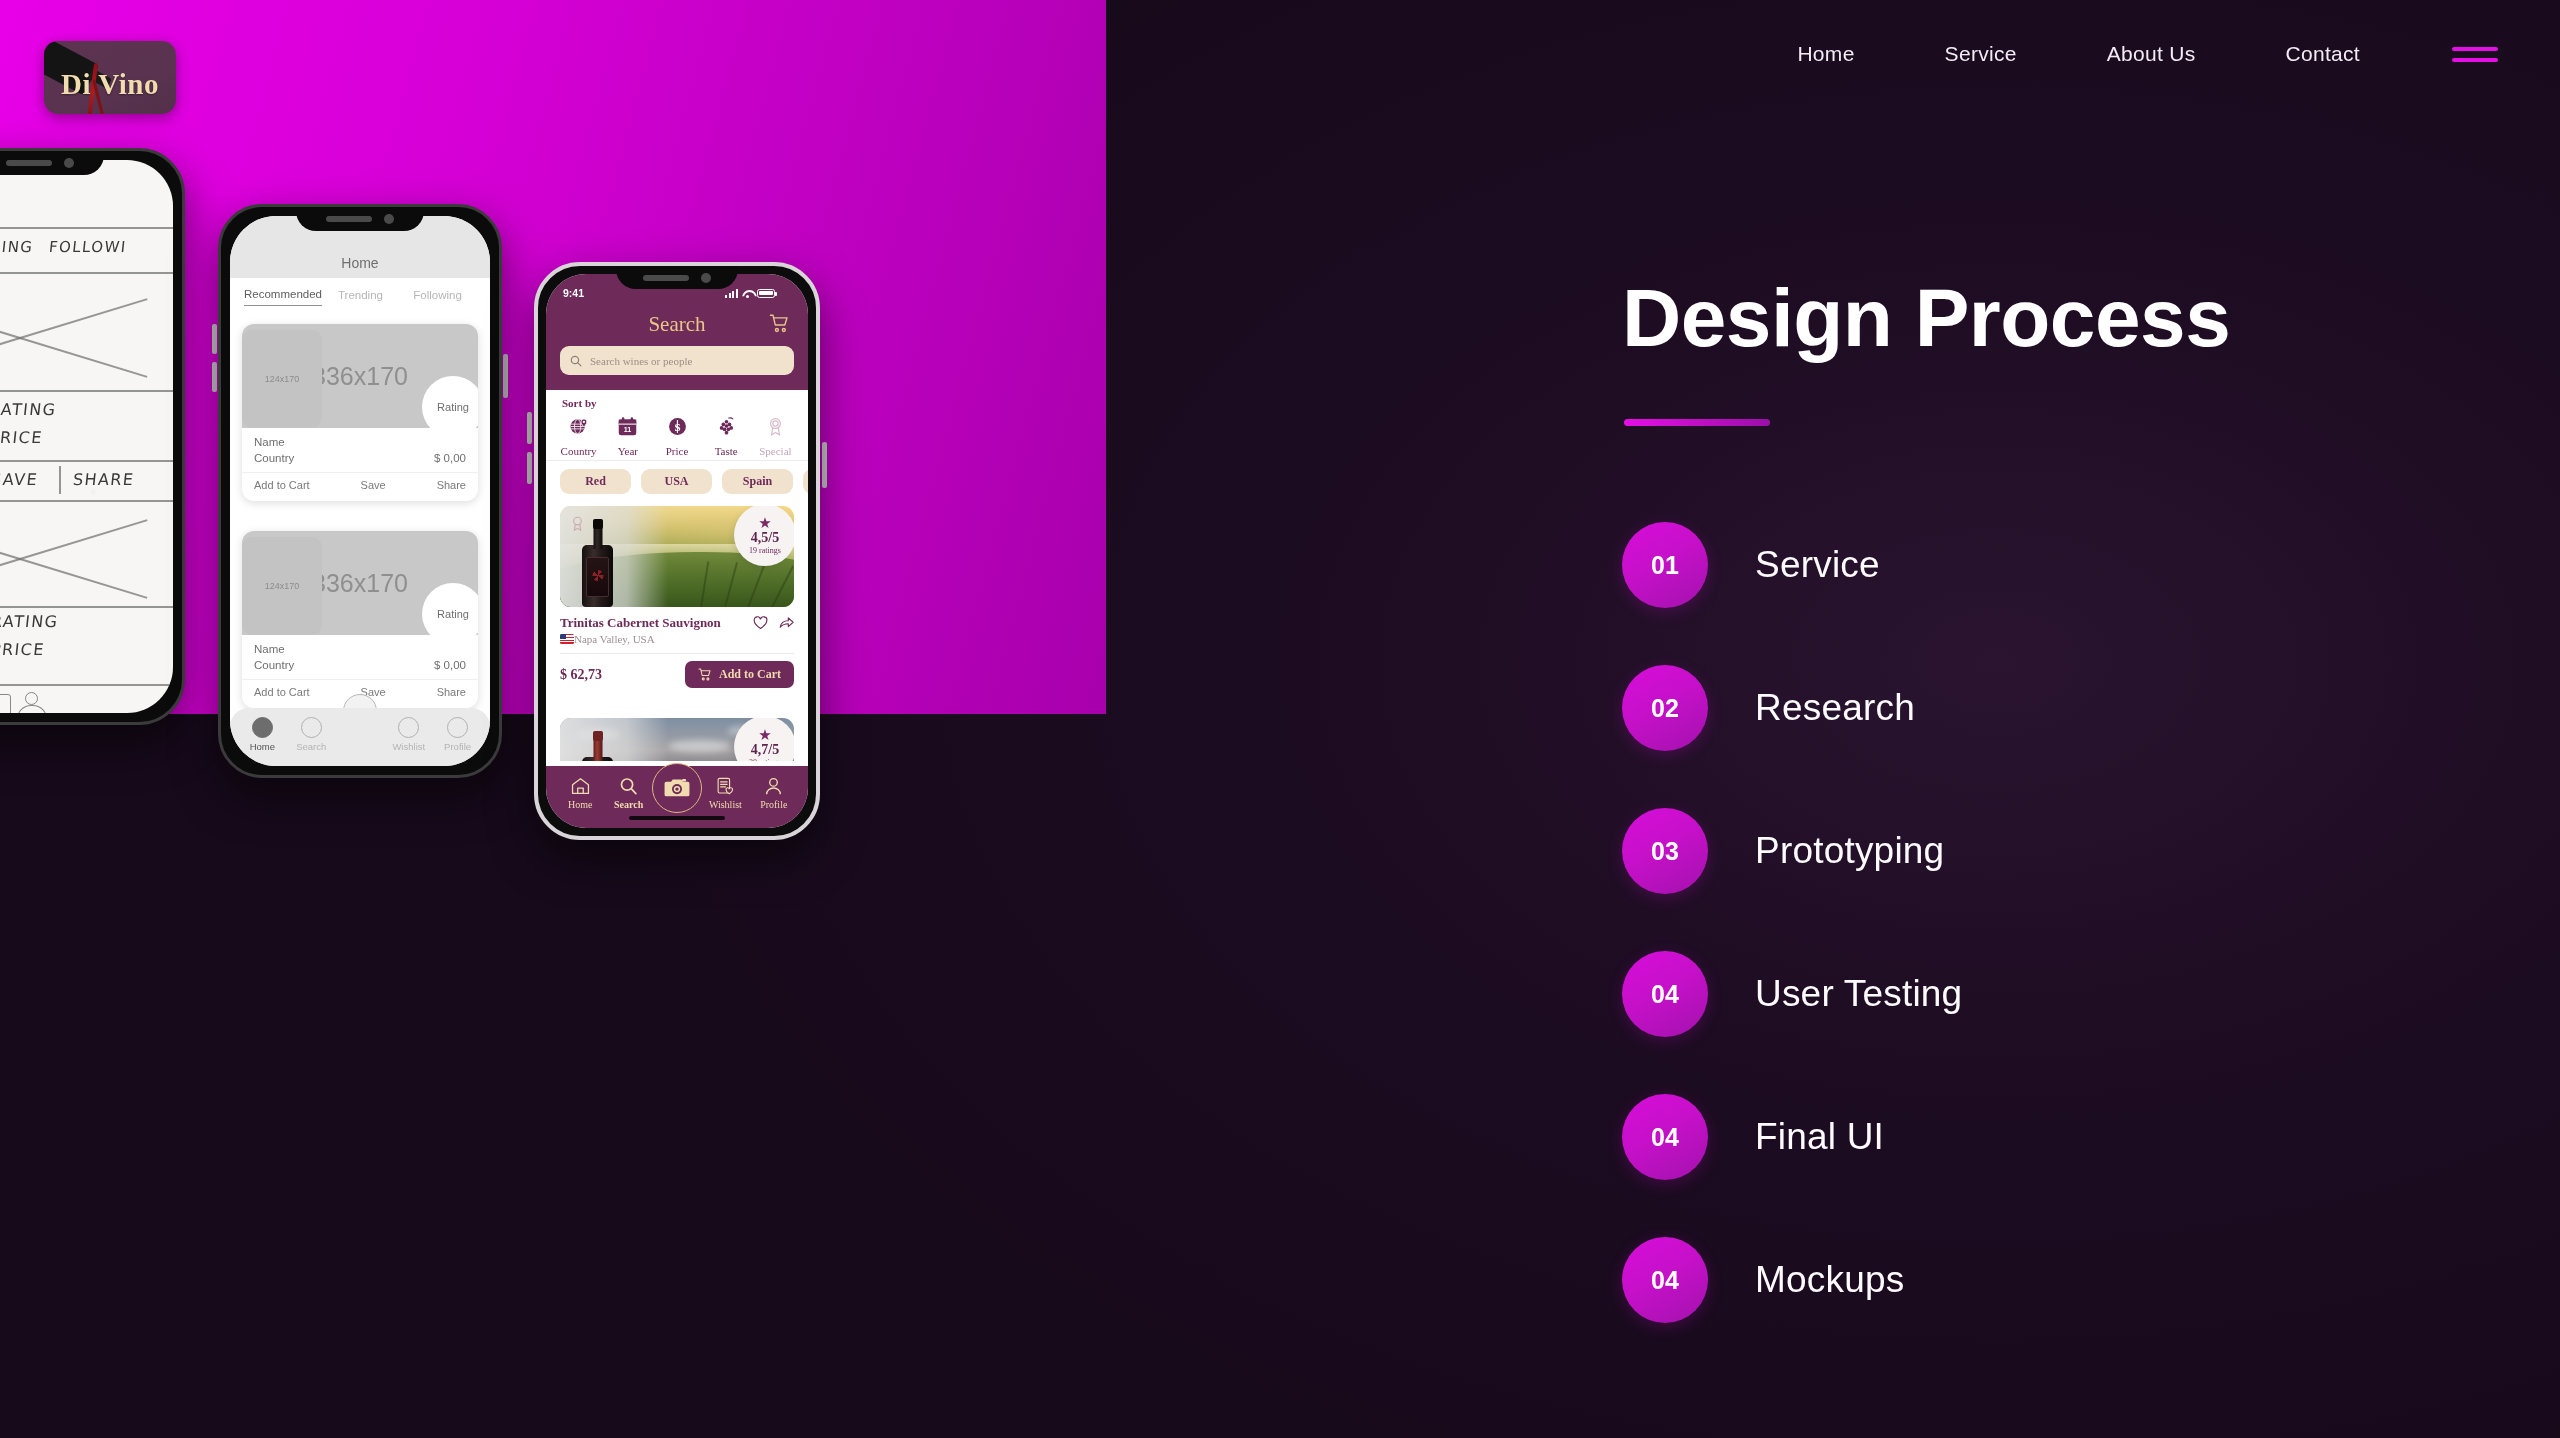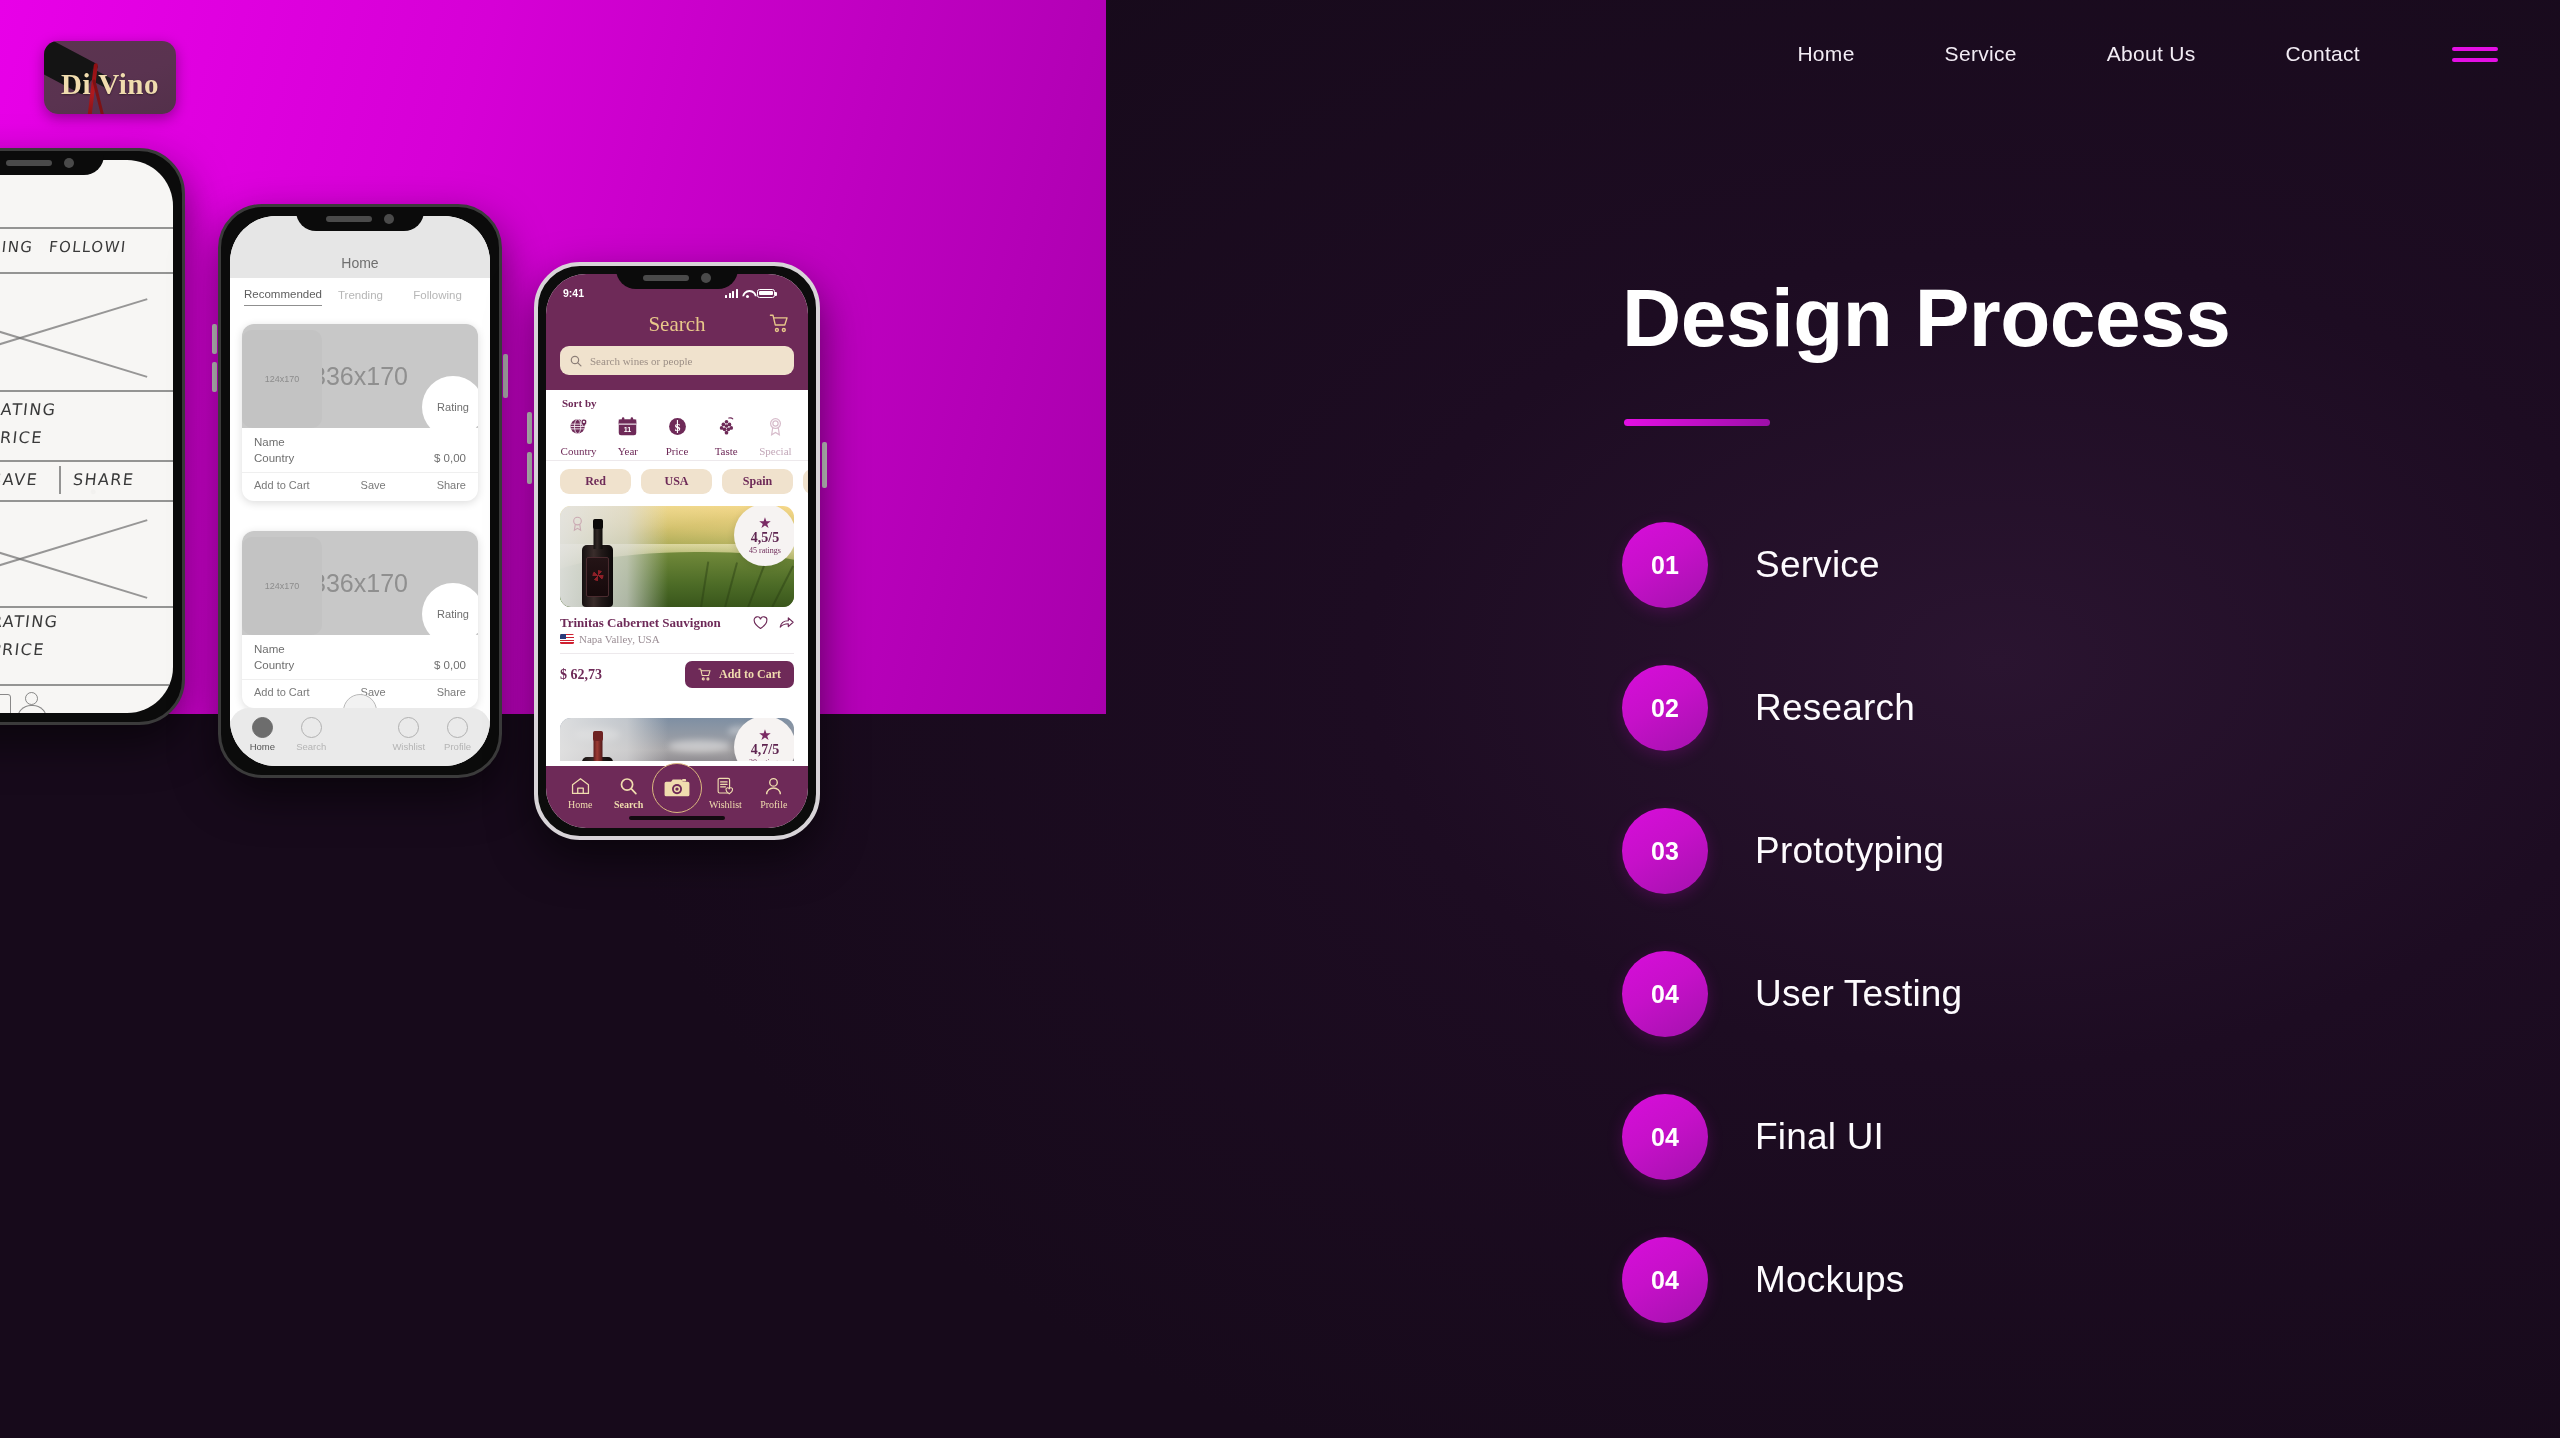--- a/index.html
+++ b/index.html
@@ -380,21 +380,21 @@
     font-family:"Liberation Serif", serif; font-size:14px; font-weight:700; color:#5e2450; line-height:1;
   }
   .hf-badge .cnt{
     font-family:"Liberation Serif", serif; font-size:8px; color:#6e2a58; margin-top:1px;
   }
   .hf-name{
     font-family:"Liberation Serif", serif; font-size:13px; font-weight:700; color:#6e2a58;
   }
   .hf-region{
     font-family:"Liberation Serif", serif; font-size:11px; color:#9c8f96;
-    display:flex; align-items:center; gap:5px; margin-top:2px;
+    display:flex; align-items:center; margin-top:2px;
   }
   .flag{
     width:14px; height:10px; border-radius:1.5px; position:relative; overflow:hidden;
     background:repeating-linear-gradient(180deg,#cf2030 0 1.4px,#fff 1.4px 2.8px);
     flex:0 0 auto;
   }
   .flag::after{
     content:''; position:absolute; left:0; top:0; width:6px; height:5.4px; background:#2a3b7a;
   }
   .hf-price{
@@ -768,21 +768,21 @@
           </div>
           <div class="hf-bottle">
             <div class="body"></div>
               <div class="label"></div>
               <div class="neck"></div>
               <div class="cap"></div>
           </div>
           <div class="hf-badge">
             <div class="star">★</div>
             <div class="val">4,5/5</div>
-            <div class="cnt">45 ratings</div>
+            <div class="cnt">19 ratings</div>
           </div>
         </div>
 
         <div style="display:flex;align-items:center;justify-content:space-between;margin-top:8px;">
           <div class="hf-name">Trinitas Cabernet Sauvignon</div>
           <div style="display:flex;gap:11px;align-items:center;">
             <svg width="15" height="14" viewBox="0 0 20 18" fill="none" stroke="#6e2a58" stroke-width="1.5">
               <path d="M10 16.2S1.6 11 1.6 5.8A4.1 4.1 0 0 1 10 4.2a4.1 4.1 0 0 1 8.4 1.6C18.4 11 10 16.2 10 16.2z"></path>
             </svg>
             <svg width="15" height="14" viewBox="0 0 20 18" fill="none" stroke="#6e2a58" stroke-width="1.5" stroke-linecap="round" stroke-linejoin="round">

